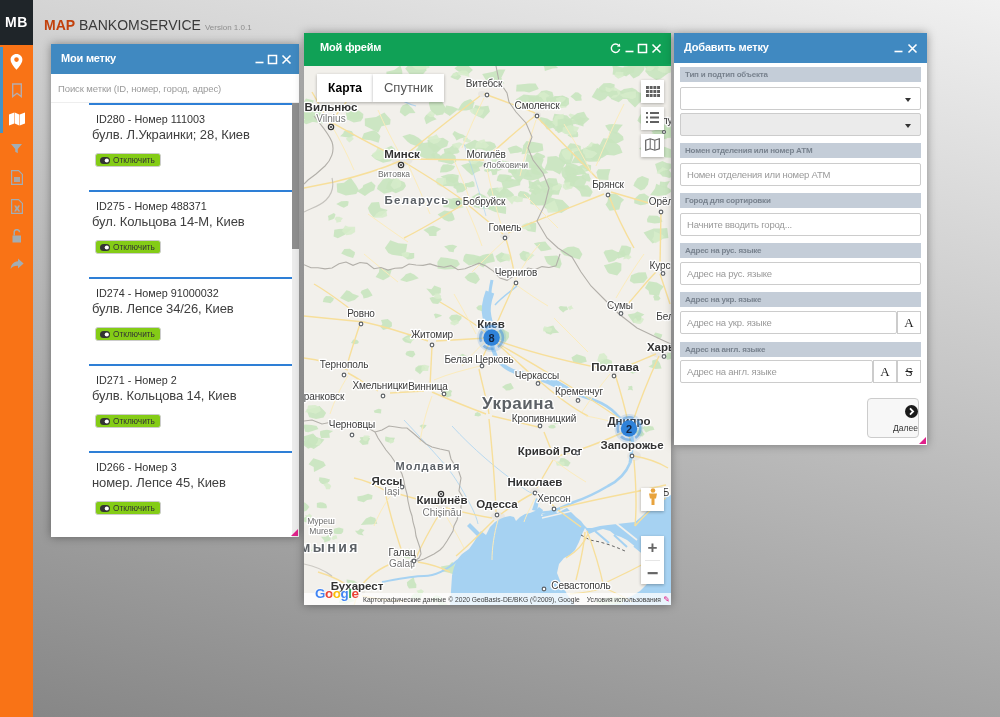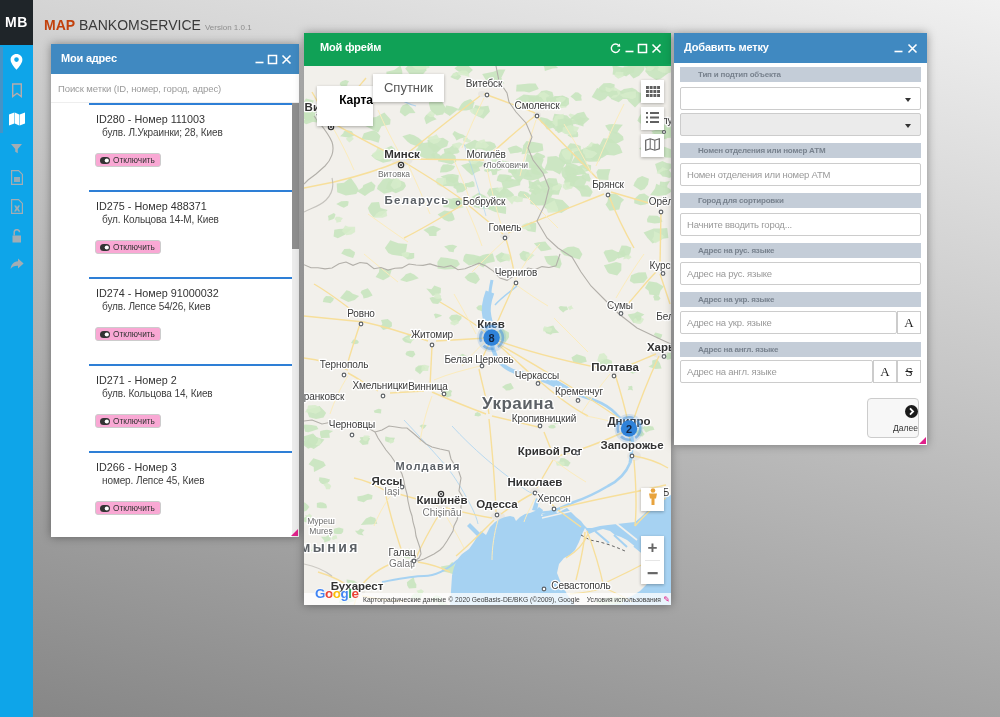--- a/index.html
+++ b/index.html
@@ -3,63 +3,63 @@
 <meta charset="utf-8">
 <style>
 * { margin:0; padding:0; box-sizing:border-box; }
 html,body { width:1000px; height:717px; overflow:hidden; font-family:"Liberation Sans", sans-serif; }
 body { background: linear-gradient(15deg, #7d7d7d -8%, #f7f7f7 106%); }
 
 #brand { position:absolute; left:44px; top:17px; font-size:14px; color:#3a3a3a; white-space:nowrap; }
 #brand b { font-weight:bold; color:#c2410c; }
 #brand .ver { font-size:8px; color:#8d8d8d; margin-left:4px; }
 
-#sidebar { position:absolute; left:0; top:0; width:33px; height:717px; background:#0ea5e9; }
+#sidebar { position:absolute; left:0; top:0; width:33px; height:717px; background:#f97316; }
 #logo { position:absolute; left:0; top:0; width:33px; height:45px; background:#1f2529; color:#fff; font-weight:bold; font-size:14px; text-align:center; line-height:45px; letter-spacing:0.5px; }
 #bluebar { position:absolute; left:0; top:47px; width:3px; height:86px; background:#4593c6; }
 .sicon { position:absolute; left:0; width:33px; height:28px; text-align:center; line-height:28px; }
 .sicon svg { display:inline-block; vertical-align:middle; }
 
 .panel { position:absolute; background:#fff; box-shadow:0 0 9px rgba(0,0,0,.38); }
 .phdr { position:absolute; left:0; top:0; right:0; height:30px; }
 .phdr .ttl { position:absolute; left:10px; top:8px; color:#fff; font-weight:bold; font-size:11px; letter-spacing:-0.2px; }
 .pctl { position:absolute; top:7px; right:8px; color:#fff; }
 #pl .pctl { right:6px; }
 .pctl span { display:inline-block; width:13.5px; margin-left:0; text-align:center; font-size:11px; vertical-align:middle; }
 
 #pl { left:51px; top:44px; width:248px; height:493px; }
 #pl .phdr { background:#4089c1; }
 #pl-search { position:absolute; left:0; top:30px; width:100%; height:29px; background:#fff; border-bottom:1px solid #eee; }
 #pl-search span { position:absolute; left:7px; top:9px; font-size:9.5px; color:#9a9a9a; white-space:nowrap; letter-spacing:-0.1px; }
 #pl-list { position:absolute; left:0; top:59px; width:100%; height:434px; overflow:hidden; }
 .mitem { position:relative; width:241px; height:87px; border-top:2px solid #2e7fd6; background:#fff;margin-left:38px; }
 .mitem .t1 { position:absolute; left:7px; top:8px; font-size:10.8px; color:#333; }
-.mitem .t2 { position:absolute; left:13px; top:22px; font-size:10px; color:#404040; letter-spacing:-0.1px; }
-.mitem .tog { position:absolute; left:6px; top:48px; height:14px; background:#f9a8d4; border:1px solid #ccc; border-radius:3px; font-size:8.3px; color:#333; line-height:12px; padding:0 5px 0 4px; }
+.mitem .t2 { position:absolute; left:3px; top:22px; font-size:13px; color:#404040; letter-spacing:-0.1px; }
+.mitem .tog { position:absolute; left:6px; top:48px; height:14px; background:#84cc16; border:1px solid #ccc; border-radius:3px; font-size:8.3px; color:#333; line-height:12px; padding:0 5px 0 4px; }
 .mitem .tog svg { vertical-align:-1px; margin-right:3px; }
 .mitem .edt { position:absolute; right:6px; top:63px; }
 #pl-sb { position:absolute; right:0; top:59px; width:7px; height:434px; background:#ececec; }
 #pl-sb .thumb { position:absolute; left:0; top:0; width:7px; height:146px; background:#8e8e8e; }
 .rsz { position:absolute; right:1px; bottom:1px; width:0; height:0; border-style:solid; border-width:0 0 7px 7px; border-color:transparent transparent #e0218a transparent; }
 
 #pm { left:304px; top:33px; width:367px; height:572px; }
 #pm .phdr { background:#10a156; height:31px; }
 #map { position:absolute; left:0; top:31px; width:367px; height:541px; background:#f2f0eb; overflow:hidden; }
 .gbtn { position:absolute; background:#fff; box-shadow:0 1px 3px rgba(0,0,0,.3); }
-#btn-karta { left:13px; top:10px; width:56px; height:40px; font-size:12px; font-weight:bold; color:#000; text-align:right; line-height:28px; z-index:5;margin-top:12px; }
+#btn-karta { left:13px; top:10px; width:56px; height:28px; font-size:12px; font-weight:bold; color:#000; text-align:center; line-height:28px; z-index:5; }
 #btn-sput { left:69px; top:10px; width:71px; height:28px; font-size:13px; color:#565656; text-align:center; line-height:28px; z-index:5; }
 .sqbtn { width:23px; height:23px; left:337px; text-align:center; line-height:23px; z-index:5; }
 #zoomctl { position:absolute; left:337px; top:472px; width:23px; height:48px; background:#fff; box-shadow:0 1px 3px rgba(0,0,0,.3); z-index:5; }
 #zoomctl .zs { position:absolute; left:0; width:23px; height:24px; font-size:17px; color:#666; text-align:center; line-height:24px; font-weight:bold; }
 #attrib { position:absolute; left:0; bottom:0; width:367px; height:12px; background:rgba(255,255,255,.75); z-index:4; font-size:6.7px; color:#3c3c3c; }
 #glogo { position:absolute; left:11px; bottom:4px; z-index:5; font-size:13.5px; font-weight:bold; letter-spacing:-0.5px; text-shadow:0 0 2px #fff,0 0 2px #fff,0 0 2px #fff; }
 
 #pr { left:674px; top:33px; width:253px; height:412px; }
 #pr .phdr { background:#4089c1; }
-.flabel { position:absolute; left:6px; width:241px; height:15px; background:#c4cdd8; font-size:8px; font-weight:bold; color:#78828e; line-height:15px; padding-left:18px; letter-spacing:-0.2px; }
+.flabel { position:absolute; left:6px; width:241px; height:15px; background:#c4cdd8; font-size:8px; font-weight:bold; color:#78828e; line-height:15px; padding-left:5px; letter-spacing:-0.2px; }
 .finput { position:absolute; left:6px; width:241px; height:23px; background:#fff; border:1px solid #ccc; border-radius:2px; font-size:9.5px; color:#999; line-height:21px; padding-left:6px; letter-spacing:-0.2px; }
 .fsel::after { content:""; position:absolute; right:9px; top:10px; border-left:3px solid transparent; border-right:3px solid transparent; border-top:4px solid #333; }
 .abtn { position:absolute; width:24px; height:23px; background:#fff; border:1px solid #ccc; font-family:"Liberation Serif",serif; font-size:13px; color:#222; text-align:center; line-height:21px; }
 #next { position:absolute; right:8px; top:365px; width:52px; height:40px; background:#f7f7f7; border:1px solid #ccc; border-radius:4px; text-align:right; }
 #next .txt { font-size:8.5px; color:#333; margin-top:1px; }
 </style>
 </head>
 <body>
 
 <div id="brand"><b>MAP</b> BANKOMSERVICE<span class="ver">Version 1.0.1</span></div>
@@ -107,21 +107,21 @@
   </div>
   <div class="sicon" style="top:250px;">
     <svg width="14" height="13" viewBox="0 0 14 13">
         <path fill="#a3adb4" d="M13.6 5.5 8 .5v2.8C3.4 3.6 1 6.8 .6 11c1.7-2.4 4-3.5 7.4-3.3v2.8z"></path>
       </svg>
   </div>
 </div>
 
 <div class="panel" id="pl">
   <div class="phdr">
-    <div class="ttl">Мои адрес</div>
+    <div class="ttl">Мои метку</div>
     <div class="pctl"><span><svg width="11" height="11" viewBox="0 0 11 11">
             <path d="M1.5 8.5h8" stroke="#fff" stroke-width="1.6" fill="none"></path>
           </svg></span><span><svg width="11" height="11" viewBox="0 0 11 11">
             <rect x="1.5" y="1.5" width="8" height="8" fill="none" stroke="#fff" stroke-width="1.5"></rect>
           </svg></span><span><svg width="11" height="11" viewBox="0 0 11 11">
             <path d="M1.5 1.5 9.5 9.5 M9.5 1.5 1.5 9.5" stroke="#fff" stroke-width="1.6" fill="none"></path>
           </svg></span></div>
   </div>
   <div id="pl-search">
       <span>Поиск метки (ID, номер, город, адрес)</span>
@@ -146,21 +146,21 @@
             <rect x="0" y="0" width="10" height="7" rx="3.5" fill="#333"></rect>
             <circle cx="6.8" cy="3.5" r="2.1" fill="#fff"></circle>
           </svg>Отключить</div>
         <div class="edt"><svg width="11" height="10" viewBox="0 0 11 10">
             <path fill="none" stroke="#808080" stroke-width="1" d="M8 5v4H0.5V1.5H5"></path>
             <path fill="#808080" d="M9.8 0 11 1.2 5.8 6.4 4.2 6.8l.4-1.6z"></path>
           </svg></div>
       </div>
       <div class="mitem">
         <div class="t1">ID274 - Номер 91000032</div>
-        <div class="t2">булв. Лепсе 54/26, Киев</div>
+        <div class="t2">булв. Лепсе 34/26, Киев</div>
         <div class="tog"><svg width="10" height="7" viewBox="0 0 10 7">
             <rect x="0" y="0" width="10" height="7" rx="3.5" fill="#333"></rect>
             <circle cx="6.8" cy="3.5" r="2.1" fill="#fff"></circle>
           </svg>Отключить</div>
         <div class="edt"><svg width="11" height="10" viewBox="0 0 11 10">
             <path fill="none" stroke="#808080" stroke-width="1" d="M8 5v4H0.5V1.5H5"></path>
             <path fill="#808080" d="M9.8 0 11 1.2 5.8 6.4 4.2 6.8l.4-1.6z"></path>
           </svg></div>
       </div>
       <div class="mitem">

